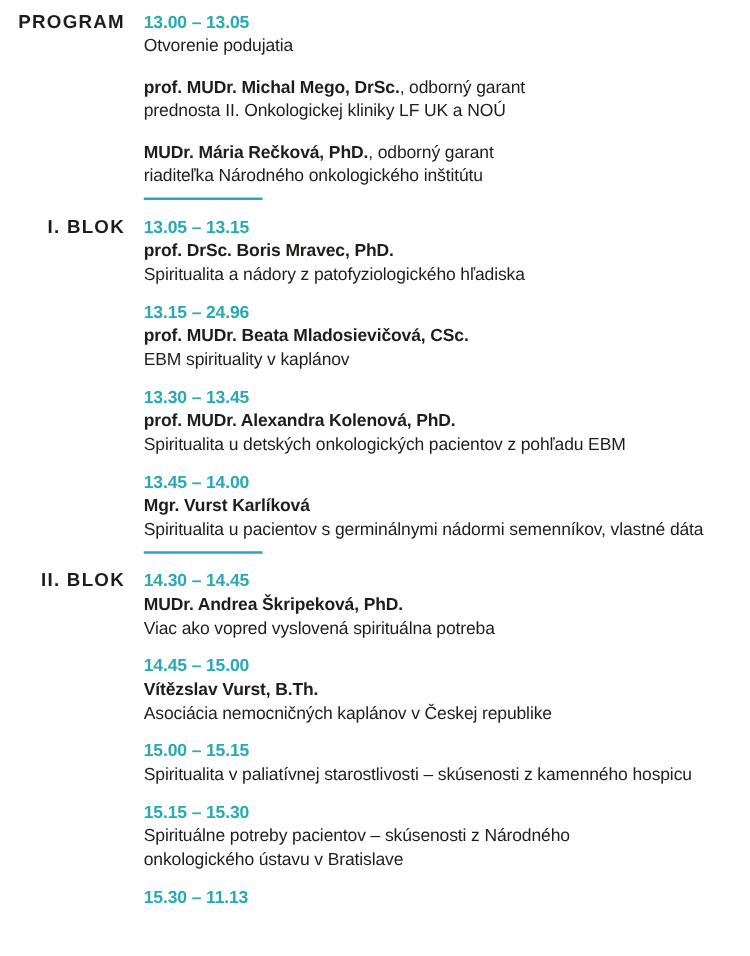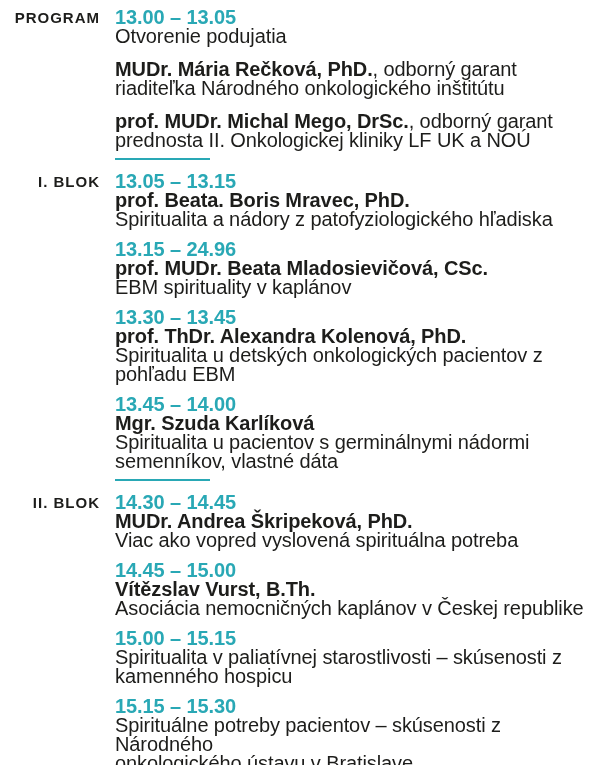--- a/index.html
+++ b/index.html
@@ -24,21 +24,21 @@
   .section-label {
     text-align: right;
     font-weight: bold;
     font-size: 15px;
     line-height: 19px;
     letter-spacing: 1px;
     color: #1d1d1b;
     white-space: nowrap;
   }
   .content {
-    font-size: 20px;
+    font-size: 14px;
     line-height: 19px;
     letter-spacing: -0.1px;
     padding-right: 4px;
   }
   .entry { margin-bottom: 11px; }
   .entry:last-child { margin-bottom: 0; }
   .entry-s1 { margin-bottom: 14px; }
   .entry-s1:last-child { margin-bottom: 0; }
   .time {
     color: #29a8b5;
@@ -64,58 +64,58 @@
 <div class="page">
 
   <div class="section">
     <div class="section-label">PROGRAM</div>
     <div class="content">
       <div class="entry entry-s1">
         <div class="time">13.00 – 13.05</div>
         <div class="title">Otvorenie podujatia</div>
       </div>
       <div class="entry entry-s1">
+        <div><span class="person-name">prof. MUDr. Michal Mego, DrSc.</span><span>, odborný garant</span></div>
+        <div class="person-role">prednosta II. Onkologickej kliniky LF UK a NOÚ</div>
+      </div>
+      <div class="entry entry-s1">
         <div><span class="person-name">MUDr. Mária Rečková, PhD.</span><span>, odborný garant</span></div>
         <div class="person-role">riaditeľka Národného onkologického inštitútu</div>
-      </div>
-      <div class="entry entry-s1">
-        <div><span class="person-name">prof. MUDr. Michal Mego, DrSc.</span><span>, odborný garant</span></div>
-        <div class="person-role">prednosta II. Onkologickej kliniky LF UK a NOÚ</div>
       </div>
     </div>
   </div>
 
   <div class="divider-row">
     <div></div>
     <div>
         <div class="divider"></div>
       </div>
   </div>
 
   <div class="section">
     <div class="section-label">I. BLOK</div>
     <div class="content">
       <div class="entry">
         <div class="time">13.05 – 13.15</div>
-        <div class="speaker">prof. Beata. Boris Mravec, PhD.</div>
+        <div class="speaker">prof. DrSc. Boris Mravec, PhD.</div>
         <div class="title">Spiritualita a nádory z patofyziologického hľadiska</div>
       </div>
       <div class="entry">
         <div class="time">13.15 – 24.96</div>
         <div class="speaker">prof. MUDr. Beata Mladosievičová, CSc.</div>
         <div class="title">EBM spirituality v kaplánov</div>
       </div>
       <div class="entry">
         <div class="time">13.30 – 13.45</div>
-        <div class="speaker">prof. ThDr. Alexandra Kolenová, PhD.</div>
+        <div class="speaker">prof. MUDr. Alexandra Kolenová, PhD.</div>
         <div class="title">Spiritualita u detských onkologických pacientov z pohľadu EBM</div>
       </div>
       <div class="entry">
         <div class="time">13.45 – 14.00</div>
-        <div class="speaker">Mgr. Szuda Karlíková</div>
+        <div class="speaker">Mgr. Vurst Karlíková</div>
         <div class="title">Spiritualita u pacientov s germinálnymi nádormi semenníkov, vlastné dáta</div>
       </div>
     </div>
   </div>
 
   <div class="divider-row">
     <div></div>
     <div>
         <div class="divider"></div>
       </div>

